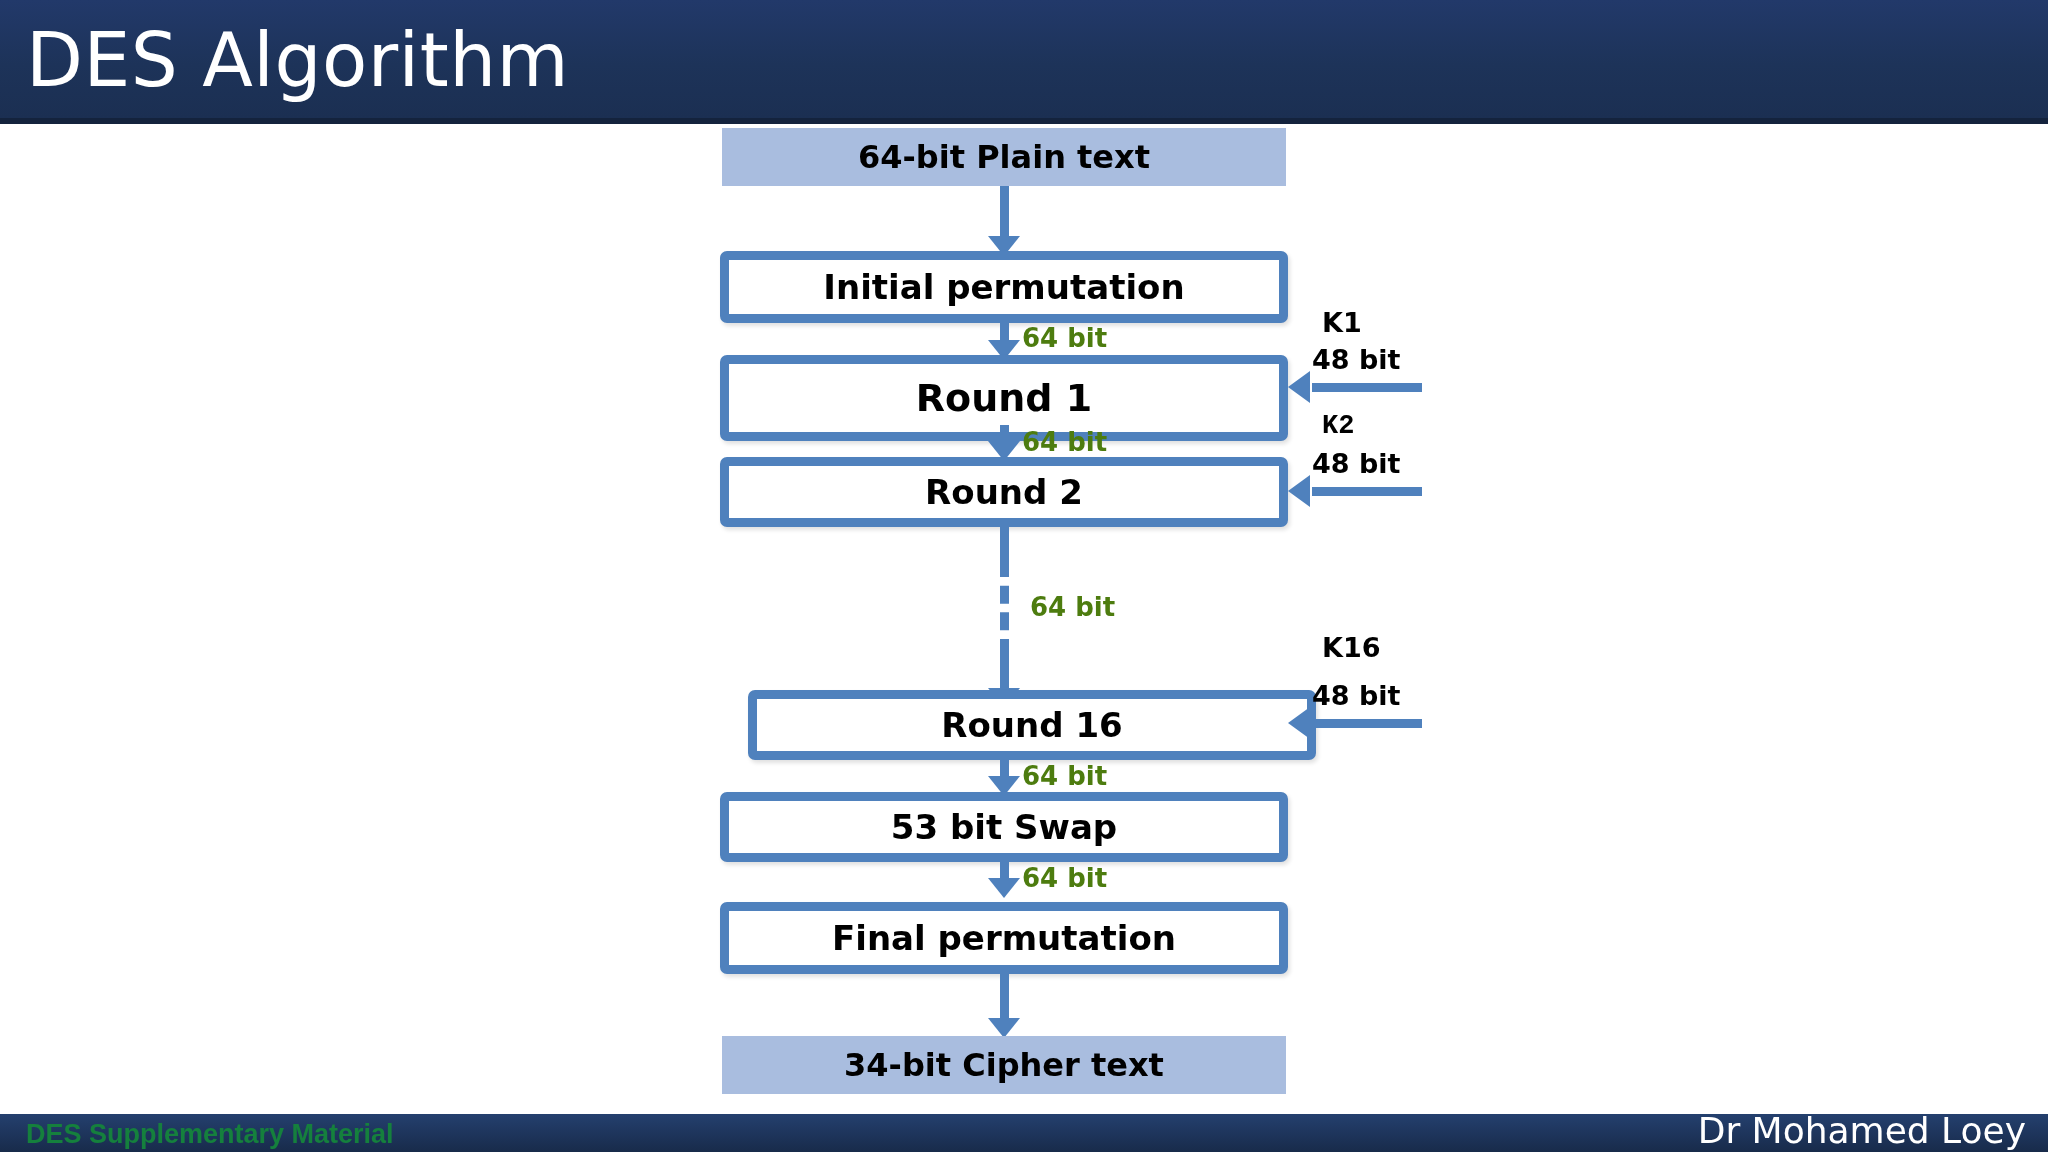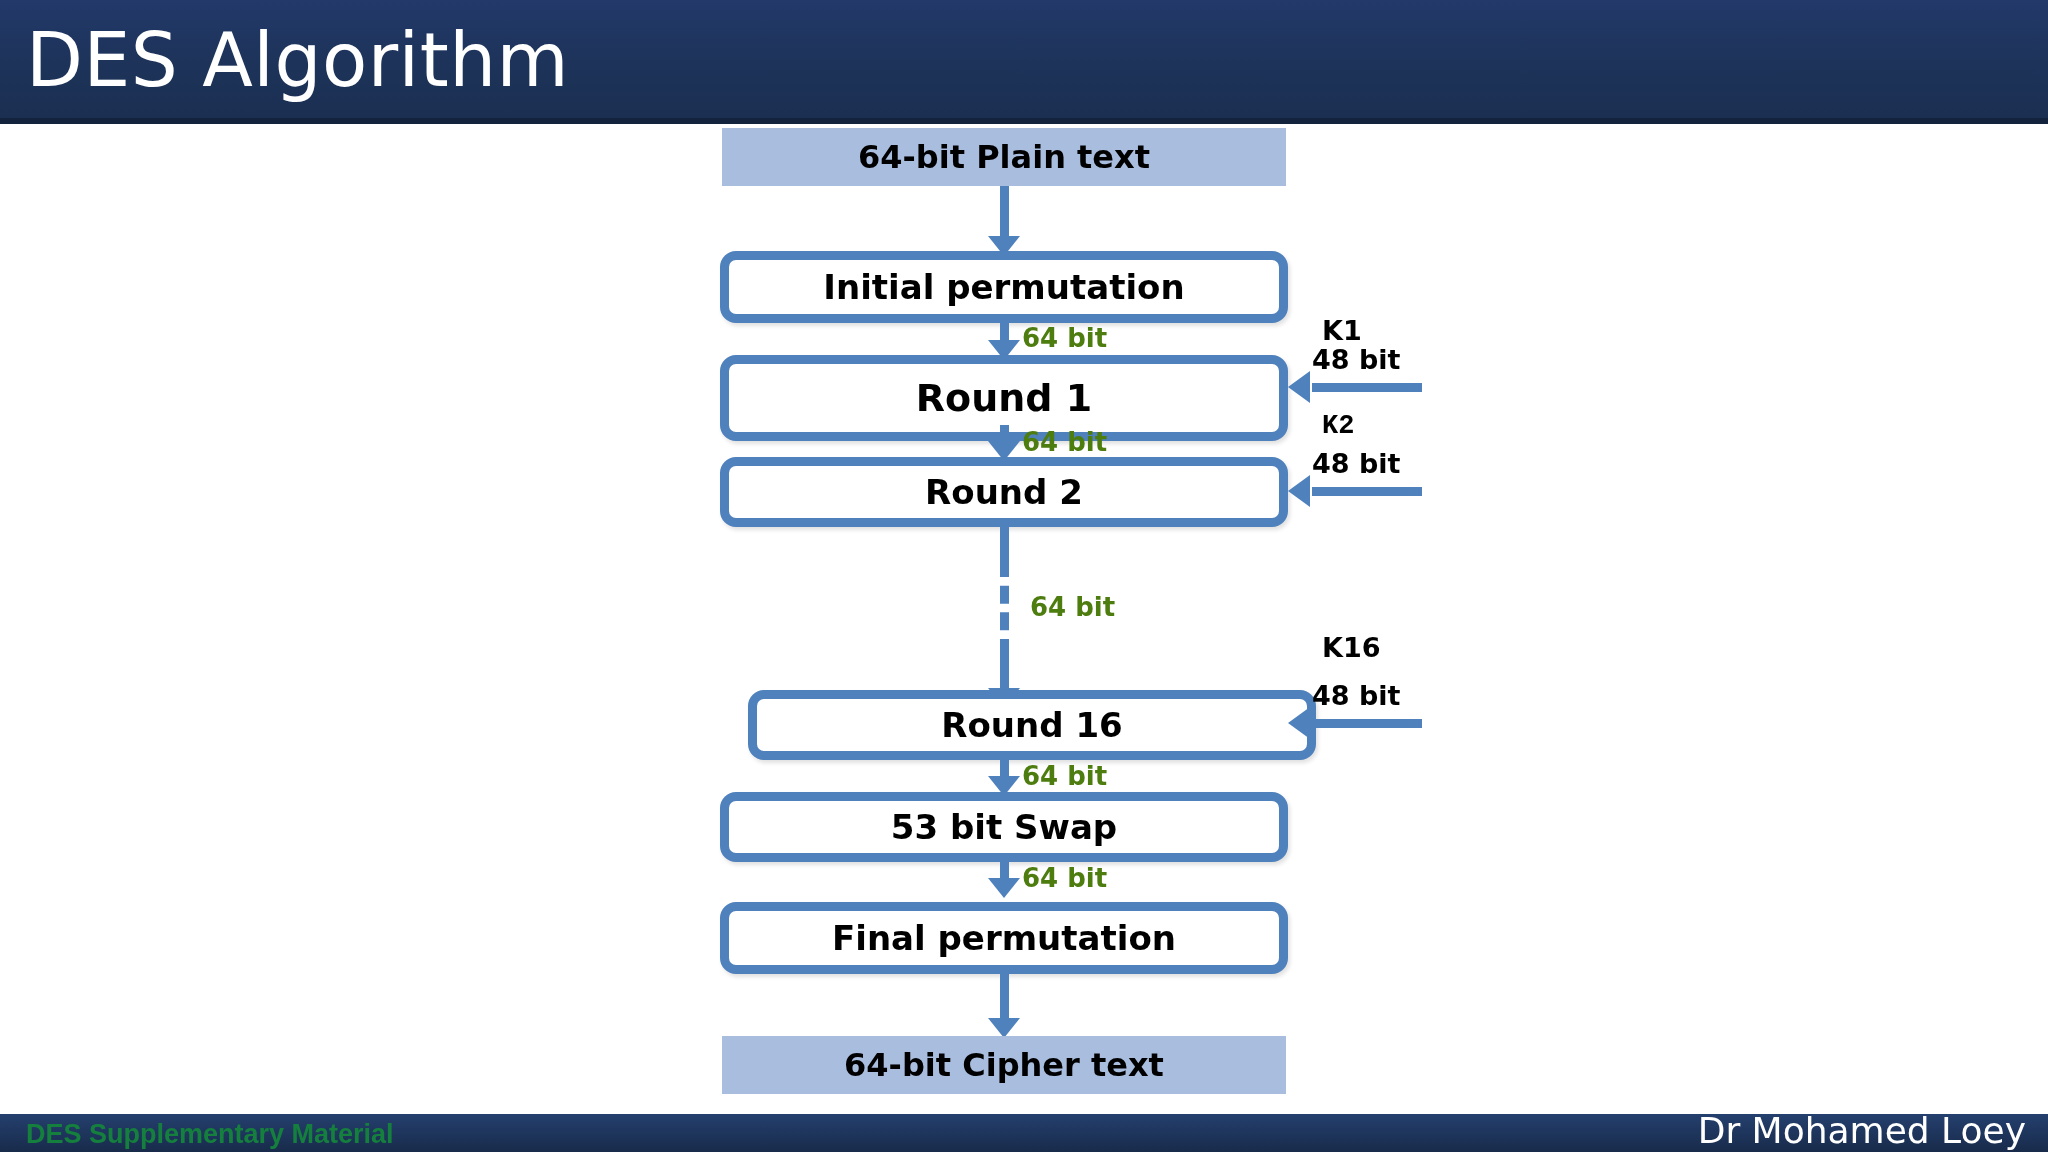--- a/index.html
+++ b/index.html
@@ -62,21 +62,21 @@
     font-family:"DejaVu Sans", sans-serif;
   }
   .box-fill {                 
     background:#a9bddf;
     border:none;
     align-items:center;
   }
   .box-outline {              
     background:#ffffff;
     border:9px solid #4f81bd;
-    border-radius:16px;
+    border-radius:7px;
     box-shadow:2px 3px 4px rgba(0,0,0,0.12);
   }
 
   
   .v-arrow-line {
     position:absolute;
     width:9px;
     background:#4f81bd;
   }
   .v-arrow-line.dashed {
@@ -141,21 +141,21 @@
   </div>
 
   <div class="v-arrow-line" style="left:1000px; top:323px; height:22px;"></div>
   <div class="v-arrow-head" style="left:988px; top:340px;"></div>
   <div class="edge-label" style="left:1022px; top:323px;">64 bit</div>
 
   <div class="flow-box box-outline" style="left:720px; top:355px; width:568px; height:86px; font-size:38px;">
     <span>Round 1</span>
   </div>
 
-  <div class="key-label" style="left:1322px; top:306px;margin-top:8px;">K1</div>
+  <div class="key-label" style="left:1322px; top:306px;">K1</div>
   <div class="key-label" style="left:1312px; top:343px;">48 bit</div>
   <div class="h-arrow-line" style="left:1312px; top:383px; width:110px;"></div>
   <div class="h-arrow-head" style="left:1288px; top:371px;"></div>
 
   <div class="v-arrow-line" style="left:1000px; top:425px; height:22px;"></div>
   <div class="v-arrow-head" style="left:988px; top:441px;"></div>
   <div class="edge-label" style="left:1022px; top:427px;">64 bit</div>
 
   <div class="flow-box box-outline" style="left:720px; top:457px; width:568px; height:70px; font-size:34px;">
     <span>Round 2</span>
@@ -194,20 +194,20 @@
   <div class="edge-label" style="left:1022px; top:863px;">64 bit</div>
 
   <div class="flow-box box-outline" style="left:720px; top:894px; width:568px; height:72px; font-size:34px;margin-top:8px;">
     <span>Final permutation</span>
   </div>
 
   <div class="v-arrow-line" style="left:1000px; top:966px; height:58px;"></div>
   <div class="v-arrow-head" style="left:988px; top:1018px;"></div>
 
   <div class="flow-box box-fill" style="left:722px; top:1036px; width:564px; height:58px; font-size:32px;">
-    <span>64-bit Cipher text</span>
+    <span>34-bit Cipher text</span>
   </div>
 
   <div id="footer-bar"></div>
   <div id="footer-left">DES Supplementary Material</div>
   <div id="footer-right">Dr Mohamed Loey</div>
 
 </div>
 
 </body></html>

